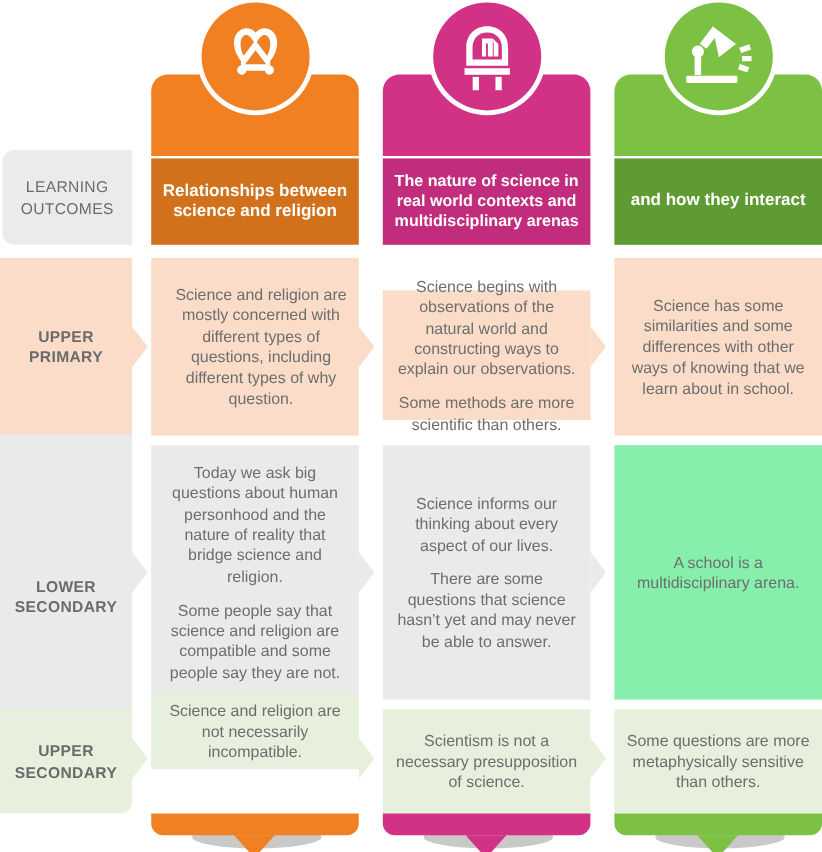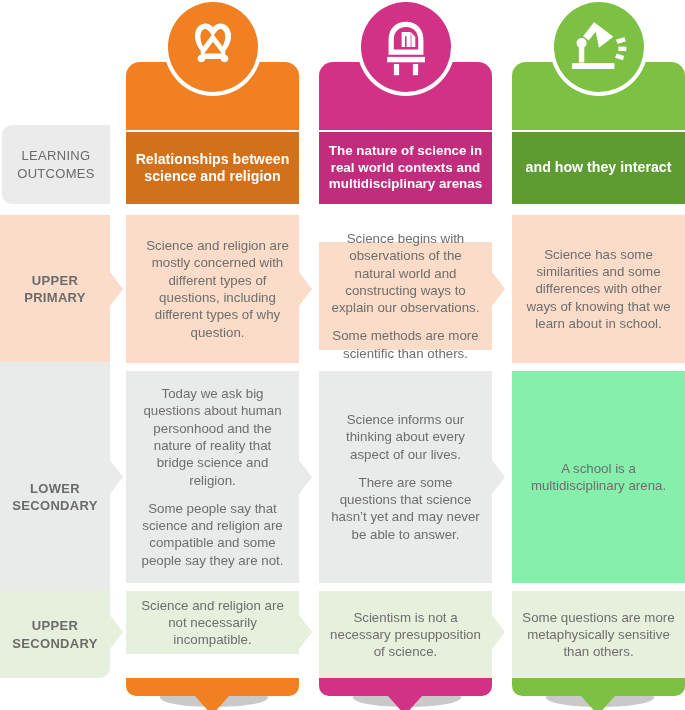--- a/index.html
+++ b/index.html
@@ -273,21 +273,21 @@
   </div>
 
   <div class="row-label" style="left:0px; top:591px; width:110px; height:87px; background:#E6F0DC; border-radius:0 0 10px 0;">
     <div>
       <div>UPPER</div>
       <div>SECONDARY</div>
     </div>
   </div>
   <div class="chev" style="left:110px; top:615px; border-left:13px solid #E6F0DC;"></div>
 
-  <div class="cell" style="left:126px; top:591px; width:173px; height:63px; background:#E6F0DC;">
+  <div class="cell" style="left:126px; top:578px; width:173px; height:63px; background:#E6F0DC;">
     <p>Science and religion are not necessarily incompatible.</p>
   </div>
   <div class="chev" style="left:299px; top:615px; border-left:13px solid #E6F0DC;"></div>
 
   <div class="cell" style="left:319px; top:591px; width:173px; height:87px; background:#E6F0DC;">
     <p>Scientism is not a necessary presupposition of science.</p>
   </div>
   <div class="chev" style="left:492px; top:615px; border-left:13px solid #E6F0DC;"></div>
 
   <div class="cell" style="left:512px; top:591px; width:173px; height:87px; background:#E6F0DC;">

